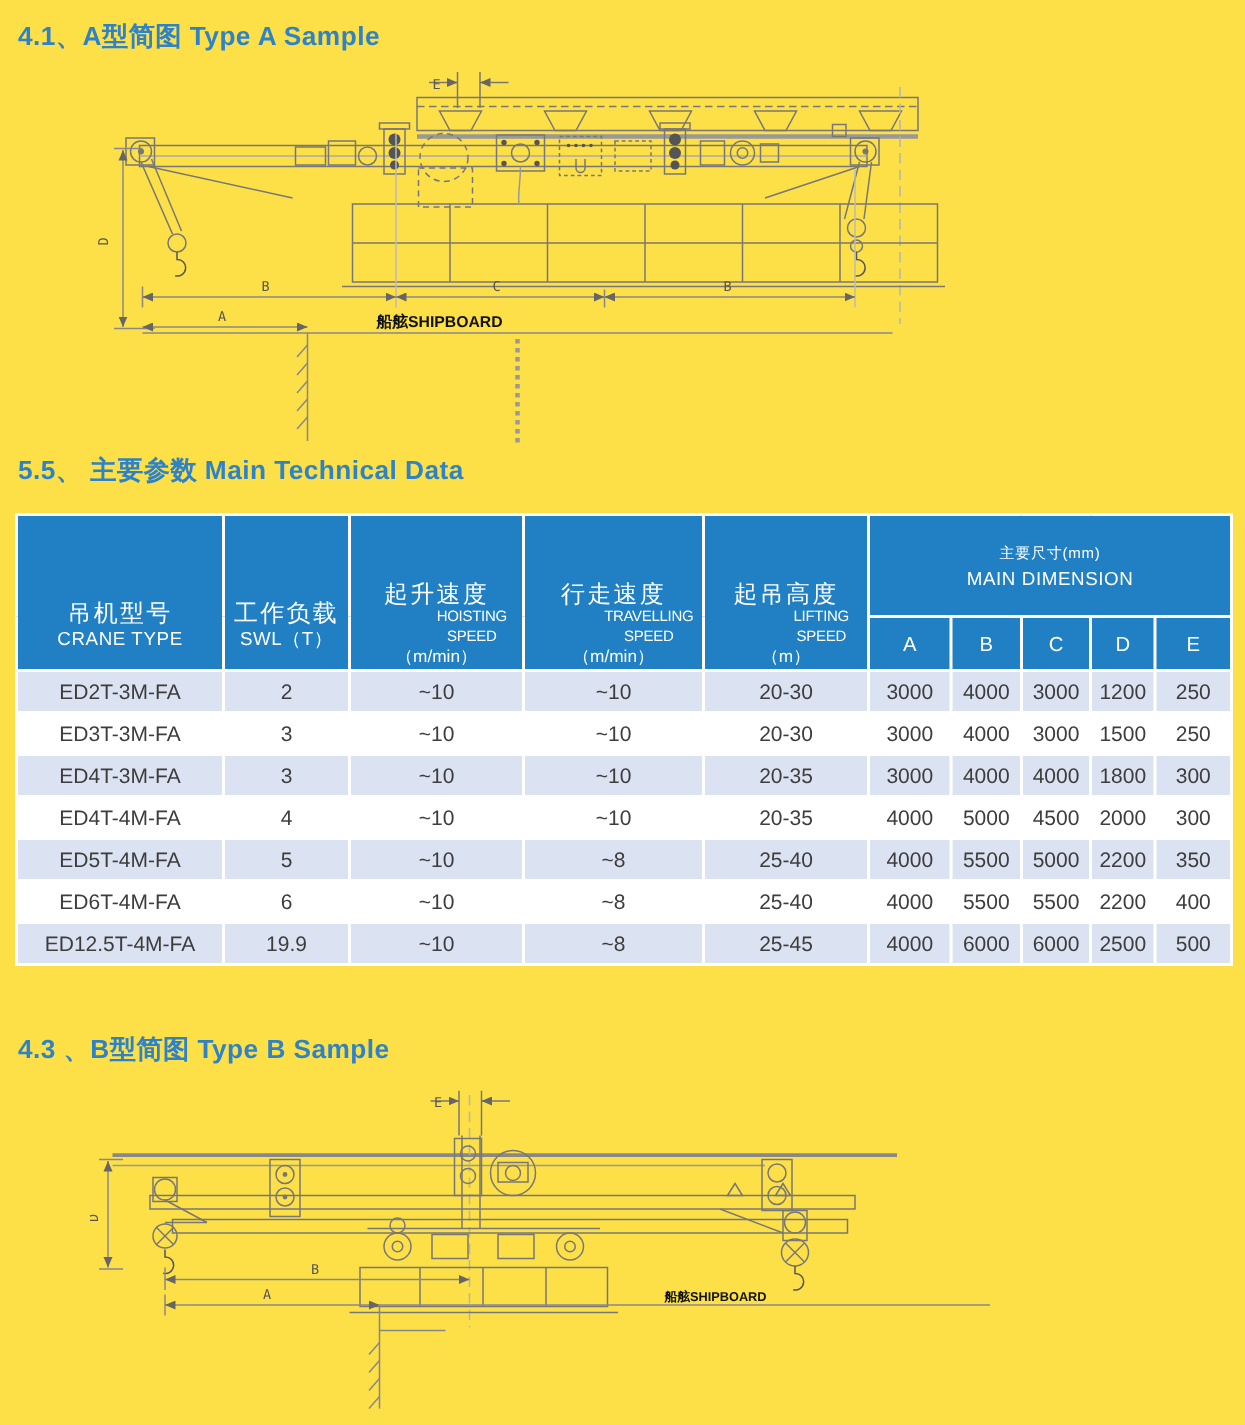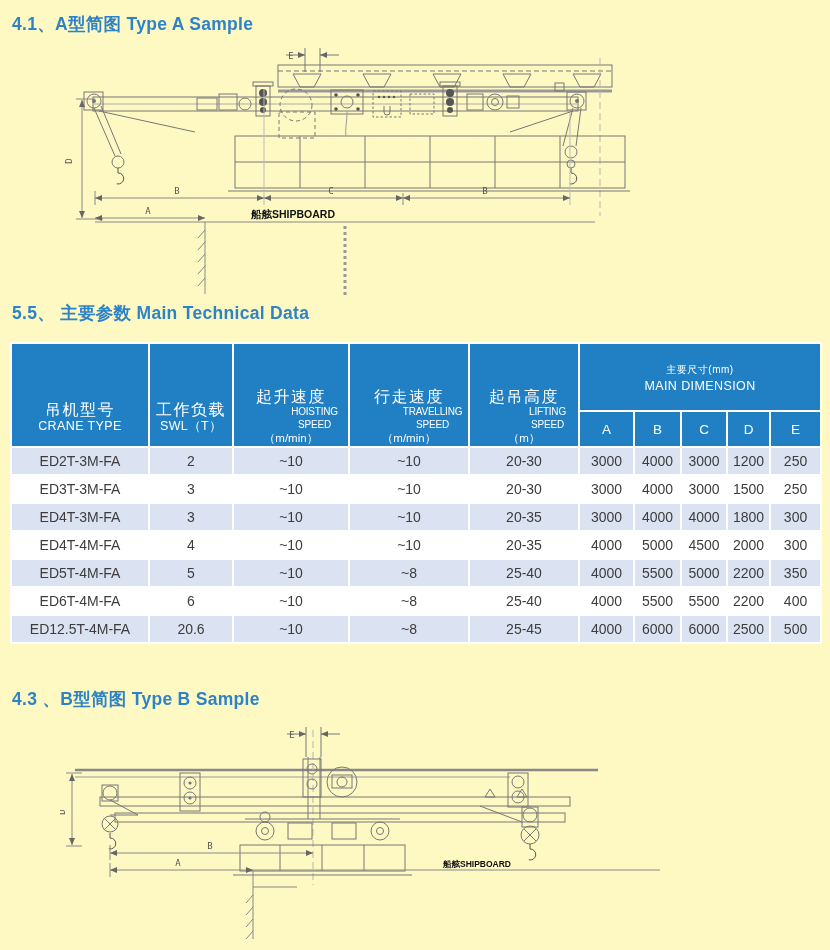--- a/index.html
+++ b/index.html
@@ -1,16 +1,16 @@
 <!DOCTYPE html>
 <html><head>
 <meta charset="utf-8">
 <style>
   html,body{margin:0;padding:0;background:#fff;}
-  .page{position:relative;width:830px;height:950px;background:#fef9c3;
+  .page{position:relative;width:830px;height:950px;background:#fde047;
         font-family:"Liberation Sans",sans-serif;overflow:hidden;}
   .heading{position:absolute;left:12px;color:#2e83c8;font-size:17.5px;
            font-weight:700;letter-spacing:.3px;white-space:nowrap;}
   #h41{top:12px}
   #h42{top:301px}
   #h43{top:687px}
   .draw{position:absolute;}
   table.spec{position:absolute;left:10px;top:342px;width:810px;
              border-collapse:collapse;table-layout:fixed;}
   .spec th{background:#2180c4;color:#fff;font-weight:400;border:2px solid #fff;
@@ -292,21 +292,21 @@
       <td>~8</td>
       <td>25-40</td>
       <td>4000</td>
       <td>5500</td>
       <td>5500</td>
       <td>2200</td>
       <td>400</td>
     </tr>
     <tr class="shaded">
       <td>ED12.5T-4M-FA</td>
-      <td>20.6</td>
+      <td>19.9</td>
       <td>~10</td>
       <td>~8</td>
       <td>25-45</td>
       <td>4000</td>
       <td>6000</td>
       <td>6000</td>
       <td>2500</td>
       <td>500</td>
     </tr>
   </tbody>

